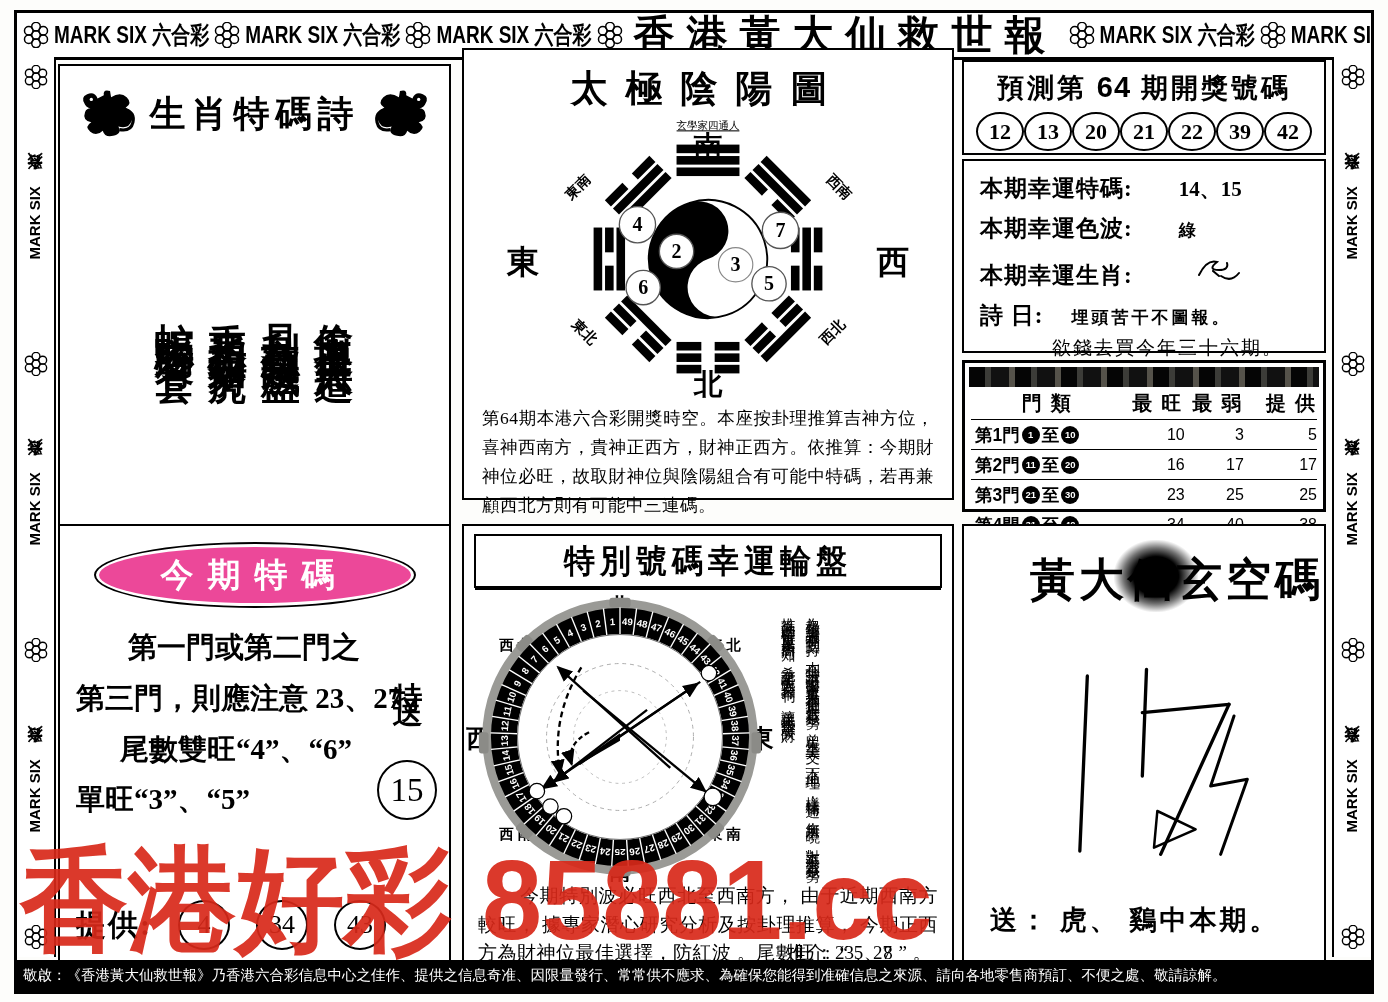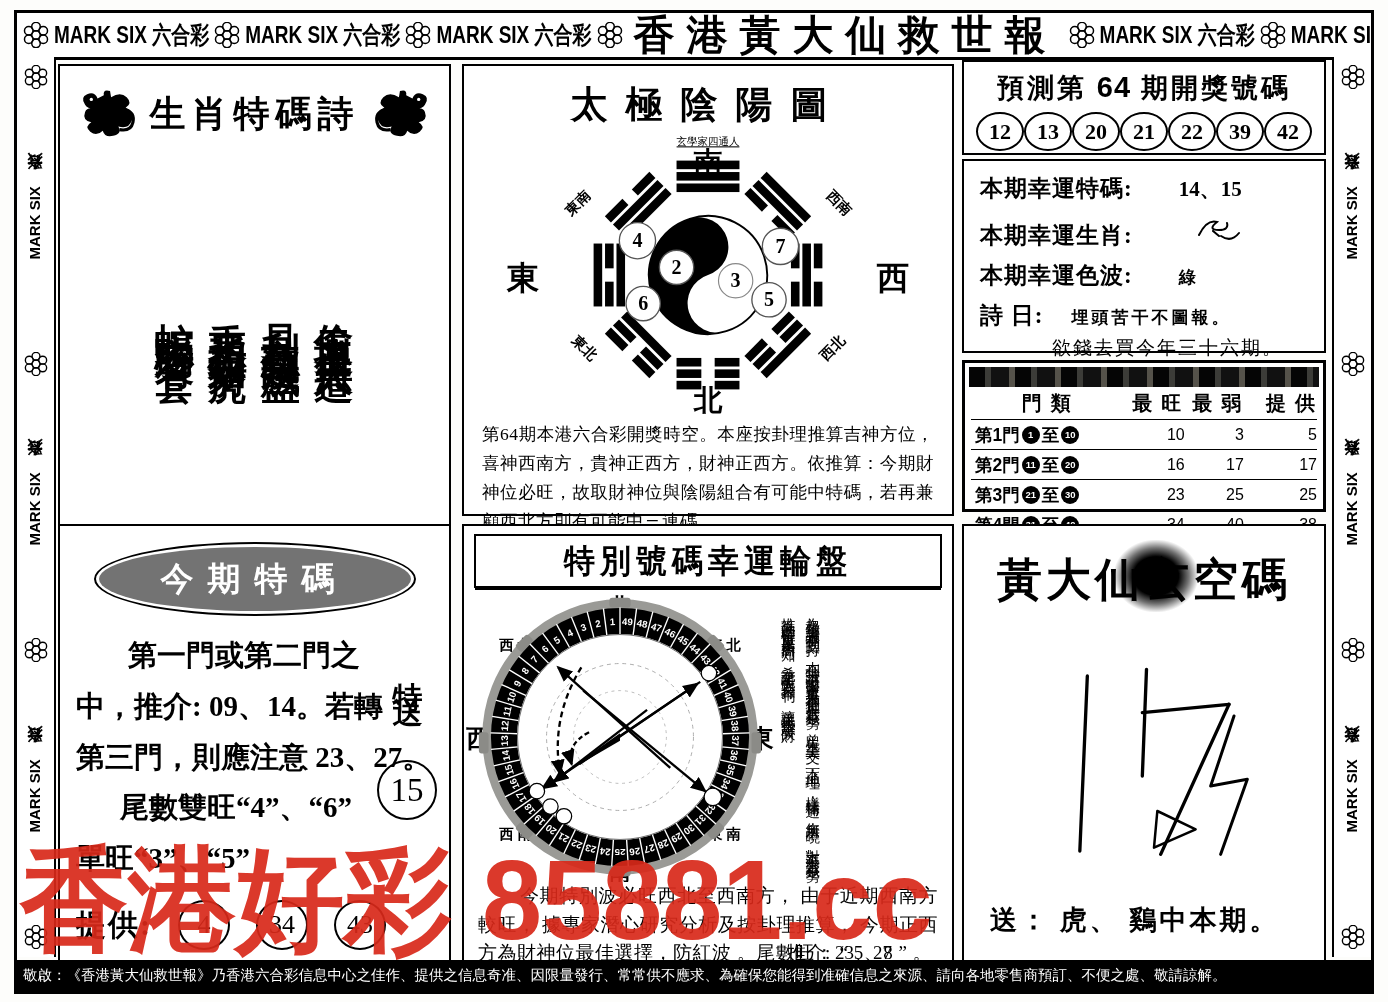--- a/index.html
+++ b/index.html
@@ -54,21 +54,21 @@
   .grow{display:flex;border-top:1.5px solid #000;padding:2.5px 0;align-items:center;}
   .gc0{width:158px;padding-left:4px;font-family:"Liberation Sans",sans-serif;font-weight:bold;font-size:17.5px;
        display:flex;align-items:center;gap:2px;white-space:nowrap;}
   .gc{width:62px;text-align:right;font-family:"Liberation Sans",sans-serif;font-size:16px;}
   .ghead .gc0{font-family:"Liberation Serif",serif;justify-content:center;padding-left:0;font-size:20px;}
   .bdot{display:inline-flex;width:18px;height:18px;border-radius:50%;background:#000;color:#fff;
         align-items:center;justify-content:center;font-size:9.5px;font-family:"Liberation Sans",sans-serif;
         font-weight:bold;}
   
   .ellipseWrap{width:312px;margin:16px auto 0;border:2px solid #000;border-radius:50%;padding:3px;}
-  .ellipse{background:#737373;color:#fff;border-radius:50%;height:64px;display:flex;align-items:center;
+  .ellipse{background:#ec4899;color:#fff;border-radius:50%;height:56px;display:flex;align-items:center;
            justify-content:center;font-size:33px;letter-spacing:14px;font-weight:bold;}
   .spLines{margin-top:14px;padding:0 12px 0 16px;width:300px;}
   .spLines div{font-size:29px;font-weight:bold;line-height:1.75;white-space:nowrap;}
   .sp0{padding-left:52px;}
   .sp3{padding-left:44px;}
   .spSide{position:absolute;right:10px;top:88px;width:64px;text-align:center;}
   .spSideLab{writing-mode:vertical-rl;text-orientation:upright;font-size:30px;font-weight:bold;
              letter-spacing:16px;height:120px;margin:0 auto;}
   .spCircle{width:56px;height:56px;border:2.5px solid #000;border-radius:50%;display:flex;
             align-items:center;justify-content:center;font-size:33px;margin:26px auto 0;}
@@ -81,21 +81,21 @@
                   padding:4px 0;}
   .wheelTitle{text-align:center;font-family:"Liberation Sans",sans-serif;font-weight:bold;font-size:31px;
               letter-spacing:5px;transform:scaleY(1.05);}
   .wheelMain{display:flex;margin-top:4px;}
   .wheelSide{writing-mode:vertical-rl;height:252px;font-size:14.5px;line-height:1.68;letter-spacing:2.5px;
              margin:14px 6px 0 0;}
   .wheelBody{font-size:19px;line-height:1.5;padding:0 14px;text-align:justify;letter-spacing:0.5px;}
   .wheelReco{font-size:19px;text-align:right;padding:0 60px 0 4px;margin-top:-28px;}
   .wheelBody .ind{display:inline-block;width:2.2em;}
   
-  .xuanTitle{position:relative;text-align:center;font-size:45px;font-weight:bold;letter-spacing:4px;
+  .xuanTitle{position:relative;text-align:right;font-size:45px;font-weight:bold;letter-spacing:4px;
              margin-top:24px;z-index:1;}
   .xsmudge{position:absolute;left:150px;top:14px;width:84px;height:72px;z-index:0;
            background:radial-gradient(ellipse at center,#000 0 38%,rgba(0,0,0,.55) 55%,transparent 72%);}
   .gift{position:absolute;left:26px;bottom:24px;font-size:27px;font-weight:bold;letter-spacing:3px;}
   
   .footbar{position:absolute;left:17px;right:17px;bottom:11px;height:31px;background:#000;color:#fff;
            display:flex;align-items:center;overflow:hidden;}
   .foottext{font-size:14.5px;white-space:nowrap;letter-spacing:0px;padding-left:6px;}
   
   .watermark{position:absolute;left:20px;top:846px;z-index:60;font-family:"Liberation Sans",sans-serif;
@@ -214,21 +214,21 @@
         </svg>
     </div>
     <div class="poemBody">
       <div class="poemCol">偷天換日無人道，</div>
       <div class="poemCol">見利忘義是賊盜。</div>
       <div class="poemCol">乘患相攻如豺虎，</div>
       <div class="poemCol">蛇蝎心腸有一套。</div>
     </div>
   </div>
 
-  <div class="box" style="left:462px;top:64px;width:492px;height:452px;">
+  <div class="box" style="left:462px;top:48px;width:492px;height:452px;">
     <div class="taijiTitle">太極陰陽圖</div>
     <svg width="460" height="286" viewBox="0 0 460 300" style="display:block;margin:2px auto 0;">
       <text x="230" y="14" text-anchor="middle" font-size="11" style="text-decoration:underline">玄學家四通人</text>
       <text x="230" y="42" text-anchor="middle" class="cjk-lg">南</text>
       <text x="230" y="292" text-anchor="middle" class="cjk-lg">北</text>
       <text x="36" y="165" text-anchor="middle" class="cjk-xl">東</text>
       <text x="424" y="165" text-anchor="middle" class="cjk-xl">西</text>
       <text x="97" y="78" text-anchor="middle" class="cjk-sm" transform="rotate(-45 97 78)">東南</text>
       <text x="364" y="78" text-anchor="middle" class="cjk-sm" transform="rotate(45 364 78)">西南</text>
       <text x="97" y="230" text-anchor="middle" class="cjk-sm" transform="rotate(45 97 230)">東北</text>
@@ -325,28 +325,28 @@
       <span class="oval">42</span>
     </div>
   </div>
 
   <div class="box luck" style="left:962px;top:159px;width:364px;height:194px;">
     <div class="lrow">
       <span class="llab">本期幸運特碼:</span>
       <span class="lval">14、15</span>
     </div>
     <div class="lrow">
+      <span class="llab">本期幸運色波:</span>
+      <span class="lval small">綠</span>
+    </div>
+    <div class="lrow">
       <span class="llab">本期幸運生肖:</span>
       <svg width="52" height="30" viewBox="0 0 52 30" style="margin-left:60px;">
         <path d="M6,22 q8,-16 18,-13 q-10,8 2,8 q10,0 8,-7 m-6,13 q10,7 18,-3 m-26,-2 l6,5" fill="none" stroke="#000" stroke-width="2" stroke-linecap="round"></path>
       </svg>
-    </div>
-    <div class="lrow">
-      <span class="llab">本期幸運色波:</span>
-      <span class="lval small">綠</span>
     </div>
     <div class="lrow" style="margin-bottom:4px;">
       <span class="llab">詩 日:</span>
       <span class="lval small" style="margin-left:28px;letter-spacing:3px;">埋頭苦干不圖報。</span>
     </div>
     <div class="lpoem2">欲錢去買今年三十六期。</div>
   </div>
 
   <div class="box" style="left:962px;top:360px;width:364px;height:152px;border-width:3px;">
     <div class="gband"></div>
@@ -414,21 +414,20 @@
       </div>
     </div>
   </div>
 
   <div class="box" style="left:58px;top:524px;width:393px;height:440px;">
     <div class="ellipseWrap">
       <div class="ellipse">今期特碼</div>
     </div>
     <div class="spLines">
       <div class="sp0">第一門或第二門之</div>
-      <div>中，推介: 09、14。若轉</div>
       <div>第三門，則應注意 23、27。</div>
       <div class="sp3">尾數雙旺“4”、“6”</div>
       <div>單旺“3”、“5”</div>
     </div>
     <div class="spSide">
       <div class="spSideLab">特送</div>
       <div class="spCircle">15</div>
     </div>
     <div class="offerRow">
       <span class="offerLab">提供:</span>

